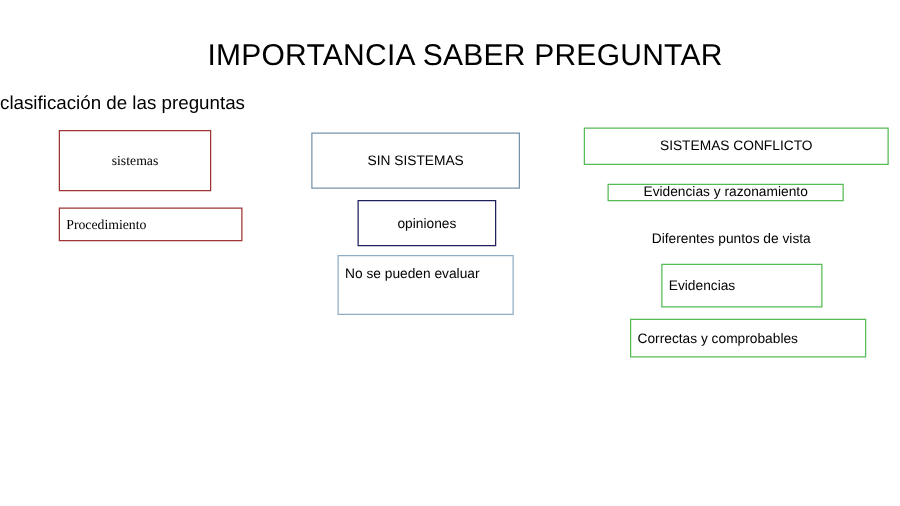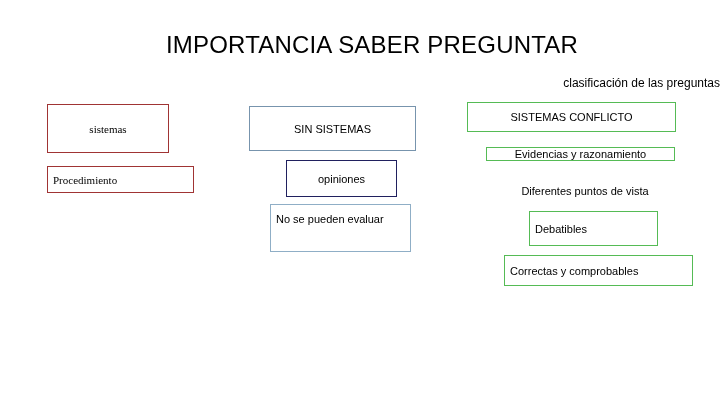--- a/index.html
+++ b/index.html
@@ -30,22 +30,22 @@
     letter-spacing: 0.2px;
     line-height: 28px;
     white-space: nowrap;
     padding-left: 12px;
   }
   .slide-subtitle {
     position: absolute;
     left: 0;
     top: 75px;
     width: 720px;
-    text-align: right;
-    font-size: 12px;
+    text-align: left;
+    font-size: 15px;
     font-weight: 400;
     line-height: 16px;
     white-space: nowrap;
   }
 
   
   .box {
     position: absolute;
     box-sizing: border-box;
     background: #ffffff;
@@ -84,21 +84,21 @@
   #box-sistemas      { left: 47px;  top: 104px; width: 122px; height: 49px; }
   #box-procedimiento { left: 47px;  top: 166px; width: 147px; height: 27px; }
   #box-conocimiento  { left: 55px;  top: 210px; width: 119px; height: 34px; }
 
   
   #box-sin-sistemas  { left: 249px; top: 106px; width: 167px; height: 45px; }
   #box-opiniones     { left: 286px; top: 160px; width: 111px; height: 37px; }
   #box-no-evaluar    { left: 270px; top: 204px; width: 141px; height: 48px; }
 
   
-  #box-conflicto     { left: 467px; top: 102px; width: 209px; height: 30px; }
+  #box-conflicto     { left: 467px; top: 102px; width: 244px; height: 30px; }
   #box-evidencias    { left: 486px; top: 147px; width: 189px; height: 14px; }
   #box-diferentes    { left: 480px; top: 181px; width: 210px; height: 20px; }
   #box-debatibles    { left: 529px; top: 211px; width: 129px; height: 35px; }
   #box-correctas     { left: 504px; top: 255px; width: 189px; height: 31px; }
 </style>
 </head>
 <body>
 
 <div id="slide">
 
@@ -133,20 +133,20 @@
 
   <div id="box-evidencias" class="box theme-green al-center av-middle">
     <span class="box-label txt-center">Evidencias y razonamiento</span>
   </div>
 
   <div id="box-diferentes" class="box theme-none al-center av-middle">
     <span class="box-label txt-center">Diferentes  puntos de vista</span>
   </div>
 
   <div id="box-debatibles" class="box theme-green al-left av-middle pad-l">
-    <span class="box-label txt-left">Debatibles</span>
+    <span class="box-label txt-left">Evidencias</span>
   </div>
 
   <div id="box-correctas" class="box theme-green al-left av-middle pad-l">
     <span class="box-label txt-left">Correctas y comprobables</span>
   </div>
 
 </div>
 
 </body></html>

